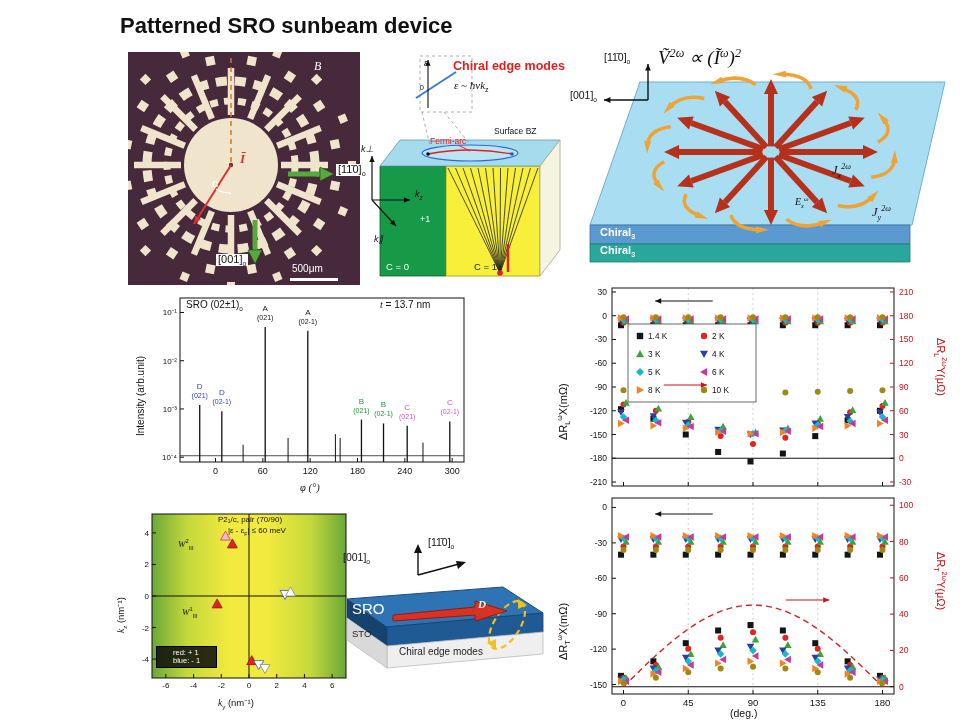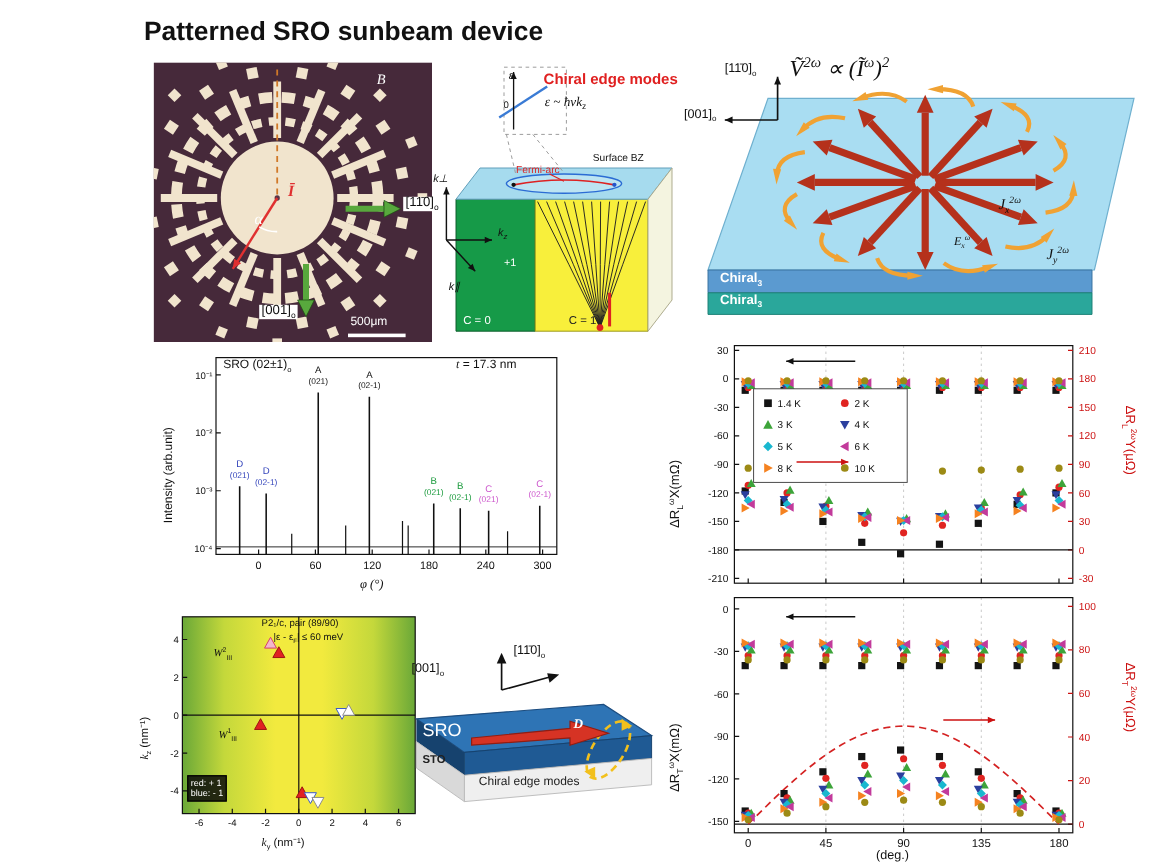--- a/index.html
+++ b/index.html
@@ -281,21 +281,21 @@
         <text x="255.53333333333333" y="121.46144684967439" font-size="8" fill="#1a9a3c" text-anchor="middle">B</text>
         <text x="255.53333333333333" y="130.4614468496744" font-size="7" fill="#1a9a3c" text-anchor="middle">(02-1)</text>
         <line x1="279.20000000000005" y1="176" x2="279.20000000000005" y2="139.66857286495406" stroke="#111" stroke-width="1.3"></line>
         <text x="279.20000000000005" y="123.66857286495406" font-size="8" fill="#cc55cc" text-anchor="middle">C</text>
         <text x="279.20000000000005" y="132.66857286495406" font-size="7" fill="#cc55cc" text-anchor="middle">(021)</text>
         <line x1="321.8" y1="176" x2="321.8" y2="135.46485850674827" stroke="#111" stroke-width="1.3"></line>
         <text x="321.8" y="119.46485850674827" font-size="8" fill="#cc55cc" text-anchor="middle">C</text>
         <text x="321.8" y="128.46485850674827" font-size="7" fill="#cc55cc" text-anchor="middle">(02-1)</text>
       </svg>
     <div class="lbl" style="left:58px;top:14px;font-size:10px"><span>SRO (02±1)</span><sub>o</sub></div>
-    <div class="lbl" style="left:252px;top:14px;font-size:10px"><span class="math">t</span><span> = 17.3 nm</span></div>
+    <div class="lbl" style="left:252px;top:14px;font-size:10px"><span class="math">t</span><span> = 13.7 nm</span></div>
     <div class="lbl rot-l" style="left:8px;top:150px;font-size:10px">Intensity (arb.unit)</div>
     <div class="lbl math" style="left:172px;top:196px;font-size:10.5px">φ (°)</div>
   </div>
 
   <div class="panel" style="left:552px;top:280px;width:400px;height:218px">
     <svg id="rlsvg" width="400" height="218">
         <line x1="136.25510204081633" y1="8" x2="136.25510204081633" y2="206" stroke="#c8c8c8" stroke-width="0.8" stroke-dasharray="2 3"></line>
         <line x1="201" y1="8" x2="201" y2="206" stroke="#c8c8c8" stroke-width="0.8" stroke-dasharray="2 3"></line>
         <line x1="265.7448979591837" y1="8" x2="265.7448979591837" y2="206" stroke="#c8c8c8" stroke-width="0.8" stroke-dasharray="2 3"></line>
         <rect x="60" y="8" width="282" height="198" fill="none" stroke="#111" stroke-width="1"></rect>
@@ -553,25 +553,25 @@
         <text x="33" y="27.923076923076923" font-size="8" fill="#111" text-anchor="end">4</text>
         <polygon points="109.44285714285714,23.07692307692308 114.44285714285714,32.07692307692308 104.44285714285714,32.07692307692308" fill="#f2b6cc" stroke="#d43a6a" stroke-width="0.8"></polygon>
         <polygon points="116.37142857142857,30.961538461538467 121.37142857142857,39.96153846153847 111.37142857142857,39.96153846153847" fill="#e02222" stroke="#991111" stroke-width="0.8"></polygon>
         <polygon points="101.12857142857143,90.88461538461539 106.12857142857143,99.88461538461539 96.12857142857143,99.88461538461539" fill="#e02222" stroke="#991111" stroke-width="0.8"></polygon>
         <polygon points="169.02857142857144,91.42307692307693 174.02857142857144,82.42307692307693 164.02857142857144,82.42307692307693" fill="#ffffff" stroke="#3355cc" stroke-width="0.8"></polygon>
         <polygon points="174.57142857142858,79.0576923076923 179.57142857142858,88.0576923076923 169.57142857142858,88.0576923076923" fill="#ffffff" stroke="#888888" stroke-width="0.8"></polygon>
         <polygon points="135.7714285714286,147.65384615384616 140.7714285714286,156.65384615384616 130.7714285714286,156.65384615384616" fill="#e02222" stroke="#991111" stroke-width="0.8"></polygon>
         <polygon points="142.7,161.59615384615387 147.7,152.59615384615387 137.7,152.59615384615387" fill="#ffffff" stroke="#3355cc" stroke-width="0.8"></polygon>
         <polygon points="148.9357142857143,165.53846153846155 153.9357142857143,156.53846153846155 143.9357142857143,156.53846153846155" fill="#ffffff" stroke="#888888" stroke-width="0.8"></polygon>
       </svg>
-    <div class="lbl" style="left:102px;top:8px;font-size:8px">P2₁/c, pair (89/90)</div>
+    <div class="lbl" style="left:102px;top:8px;font-size:8px">P2₁/c, pair (70/90)</div>
     <div class="lbl" style="left:112px;top:19px;font-size:8px"><span>|ε - ε</span><sub>F</sub><span>| ≤ 60 meV</span></div>
     <div class="lbl" style="left:62px;top:32px;font-size:9px"><span class="math">W</span><sup>2</sup><sub>III</sub></div>
     <div class="lbl" style="left:66px;top:100px;font-size:9px"><span class="math">W</span><sup>1</sup><sub>III</sub></div>
-    <div class="lbl" style="left:40px;top:138px;background:rgba(10,10,10,0.85);color:#fff;font-size:7.5px;padding:2px 2px;border:1px solid #000">
+    <div class="lbl" style="left:40px;top:138px;background:rgba(10,10,10,0.85);color:#fff;font-size:7.5px;padding:2px 16px;border:1px solid #000">
         <div>red: + 1</div>
         <div>blue: - 1</div>
       </div>
     <div class="lbl rot-l" style="left:0px;top:125px;font-size:9.5px"><span class="math">k</span><sub>z</sub><span> (nm⁻¹)</span></div>
     <div class="lbl" style="left:102px;top:190px;font-size:9.5px"><span class="math">k</span><sub>y</sub><span> (nm⁻¹)</span></div>
   </div>
 
   <div class="panel" style="left:335px;top:533px;width:212px;height:168px">
     <svg id="slabsvg" width="212" height="168">
       <polygon points="12,66 168,54 208,80 52,94" fill="#2e74b5" stroke="#1c4d80" stroke-width="1"></polygon>
@@ -584,21 +584,21 @@
       <polygon points="161,116 152,110 161,106" fill="#f2c01c"></polygon>
       <polygon points="58,82 140,74 140,68 172,78 140,88 140,82 58,88" fill="#d63324" stroke="#911d12" stroke-width="1"></polygon>
       <line x1="83" y1="42" x2="83" y2="16" stroke="#111" stroke-width="1.4"></line>
       <polygon points="79,20 87,20 83,11" fill="#111"></polygon>
       <line x1="83" y1="42" x2="124" y2="31" stroke="#111" stroke-width="1.4"></line>
       <polygon points="123,36 121,28 131,29" fill="#111"></polygon>
     </svg>
     <div class="lbl" style="left:8px;top:19px;font-size:10.5px"><span>[001]</span><sub>o</sub></div>
     <div class="lbl" style="left:93px;top:4px;font-size:10.5px"><span>[11̄0]</span><sub>o</sub></div>
     <div class="lbl" style="left:17px;top:68px;color:#fff;font-weight:normal;font-size:15px">SRO</div>
-    <div class="lbl" style="left:17px;top:96px;color:#222;font-weight:bold;font-size:9.5px">STO</div>
+    <div class="lbl" style="left:17px;top:96px;color:#222;font-weight:normal;font-size:9.5px">STO</div>
     <div class="lbl" style="left:64px;top:114px;font-size:10px;color:#222">Chiral edge modes</div>
     <div class="lbl math" style="left:143px;top:66px;color:#fff;font-weight:bold;font-size:11px">D⃗</div>
   </div>
 
   <div class="panel" style="left:552px;top:490px;width:400px;height:230px">
     <svg id="rtsvg" width="400" height="230">
         <line x1="136.25510204081633" y1="8" x2="136.25510204081633" y2="204" stroke="#c8c8c8" stroke-width="0.8" stroke-dasharray="2 3"></line>
         <line x1="201" y1="8" x2="201" y2="204" stroke="#c8c8c8" stroke-width="0.8" stroke-dasharray="2 3"></line>
         <line x1="265.7448979591837" y1="8" x2="265.7448979591837" y2="204" stroke="#c8c8c8" stroke-width="0.8" stroke-dasharray="2 3"></line>
         <rect x="60" y="8" width="282" height="196" fill="none" stroke="#111" stroke-width="1"></rect>

